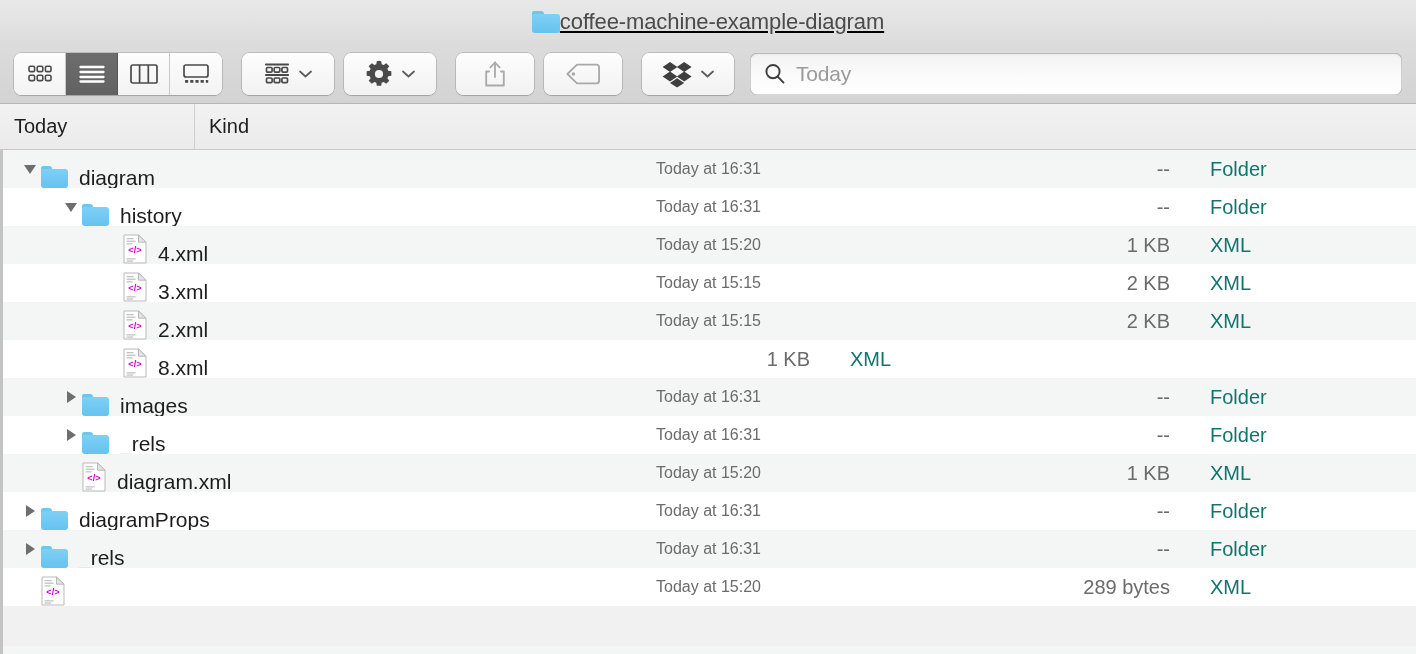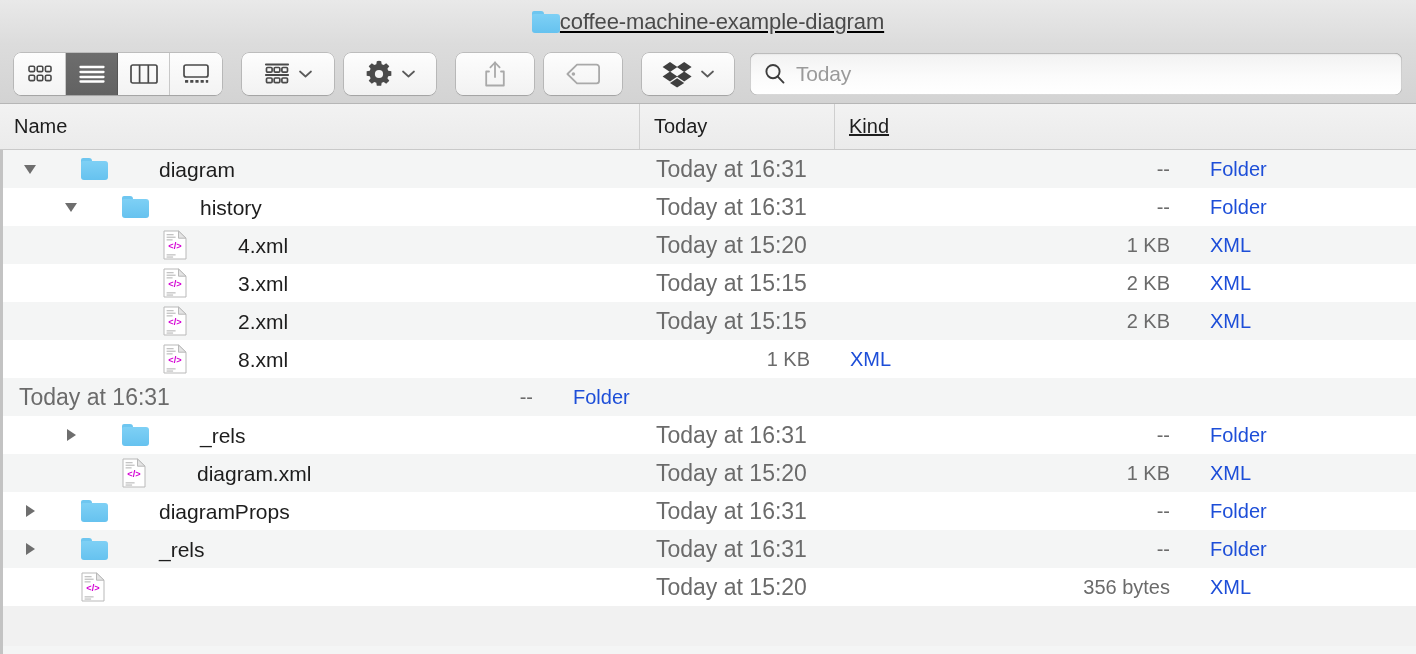--- a/index.html
+++ b/index.html
@@ -159,21 +159,21 @@
     align-items: center;
     border-right: 1px solid #cfcfcf;
     padding: 0 14px;
     position: relative;
     cursor: default;
   }
   .ch:last-child { border-right: none; }
   .ch-name { width: 640px; }
   .ch-date { width: 360px; justify-content: space-between; }
   .ch-size { width: 195px; }
-  .ch-kind { flex: 1; text-decoration: underline; }
+  .ch-kind { flex: 1; }
   .sort-chev { width: 15px; height: 9px; opacity: 0.65; }
 
   
   .listwrap {
     flex: 1;
     position: relative;
     overflow: hidden;
     background: #f4f5f5;
     border-left: 3px solid #c3c3c3;
   }
@@ -184,41 +184,40 @@
     font-size: 21px;
     color: #1d1d1d;
     cursor: default;
   }
   .row.odd  { background: #f4f5f5; }
   .row.even { background: #ffffff; }
 
   .cell-name {
     width: 637px;
     display: flex;
-    align-items: center;
+    align-items: flex-end;
     overflow: hidden;
     white-space: nowrap;
-    gap: 40px;
   }
   .cell-date {
     width: 360px;
     color: #6b6b6b;
-    font-size: 23px;
+    font-size: 16px;
     padding-left: 16px;
   }
   .cell-size {
     width: 195px;
     color: #6b6b6b;
     font-size: 20px;
     text-align: right;
     padding-right: 25px;
   }
   .cell-kind {
     flex: 1;
-    color: #1d4ed8;
+    color: #0f766e;
     font-size: 20px;
     padding-left: 15px;
   }
 
   .disc {
     width: 22px;
     height: 38px;
     flex: none;
     display: flex;
     align-items: center;
@@ -368,23 +367,20 @@
     <div class="search">
       <svg width="21" height="21" viewBox="0 0 21 21">
         <circle cx="9" cy="8.6" r="6.6" fill="none" stroke="#3d3d3d" stroke-width="1.9"></circle>
         <line x1="13.8" y1="13.6" x2="19.5" y2="19.6" stroke="#3d3d3d" stroke-width="1.9" stroke-linecap="round"></line>
       </svg>
       <span class="search-ph">Today</span>
     </div>
   </div>
 
   <div class="colhead">
-    <div class="ch ch-name">
-      <span>Name</span>
-    </div>
     <div class="ch ch-size">
       <span>Today</span>
     </div>
     <div class="ch ch-kind">
       <span>Kind</span>
     </div>
   </div>
 
   <div class="listwrap">
     <div id="rows-host">
@@ -499,20 +495,32 @@
                   <rect x="3.6" y="26.4" width="6.5" height="1.3"></rect>
                 </g>
                 <text x="12" y="19.4" font-family="Liberation Sans, sans-serif" font-size="9.2" font-weight="bold" fill="#d400d4" text-anchor="middle">&lt;/&gt;</text>
               </svg></span>
             <span class="nm">8.xml</span>
           </div>
           <div class="cell-size">1 KB</div>
           <div class="cell-kind">XML</div>
         </div>
         <div class="row odd">
+          <div class="cell-name" style="padding-left: 57px;">
+            <span class="disc">
+              <svg class="tri" viewBox="0 0 14 14">
+                <polygon points="3,1 12,7 3,13" fill="#6e6e6e"></polygon>
+              </svg>
+            </span>
+            <span class="folder-ico row-folder">
+              <span class="tab"></span>
+              <span class="body"></span>
+            </span>
+            <span class="nm">images</span>
+          </div>
           <div class="cell-date">Today at 16:31</div>
           <div class="cell-size">--</div>
           <div class="cell-kind">Folder</div>
         </div>
         <div class="row even">
           <div class="cell-name" style="padding-left: 57px;">
             <span class="disc">
               <svg class="tri" viewBox="0 0 14 14">
                 <polygon points="3,1 12,7 3,13" fill="#6e6e6e"></polygon>
               </svg>
@@ -592,20 +600,20 @@
                   <rect x="3.6" y="4" width="7" height="1.3"></rect>
                   <rect x="3.6" y="6.6" width="9" height="1.3"></rect>
                   <rect x="3.6" y="9.2" width="6" height="1.3"></rect>
                   <rect x="3.6" y="24.2" width="9" height="1.3"></rect>
                   <rect x="3.6" y="26.4" width="6.5" height="1.3"></rect>
                 </g>
                 <text x="12" y="19.4" font-family="Liberation Sans, sans-serif" font-size="9.2" font-weight="bold" fill="#d400d4" text-anchor="middle">&lt;/&gt;</text>
               </svg></span>
           </div>
           <div class="cell-date">Today at 15:20</div>
-          <div class="cell-size">356 bytes</div>
+          <div class="cell-size">289 bytes</div>
           <div class="cell-kind">XML</div>
         </div>
       </div>
     <div class="spacer-bottom" style="height:40px;"></div>
   </div>
 
 </div>
 
 </body></html>

